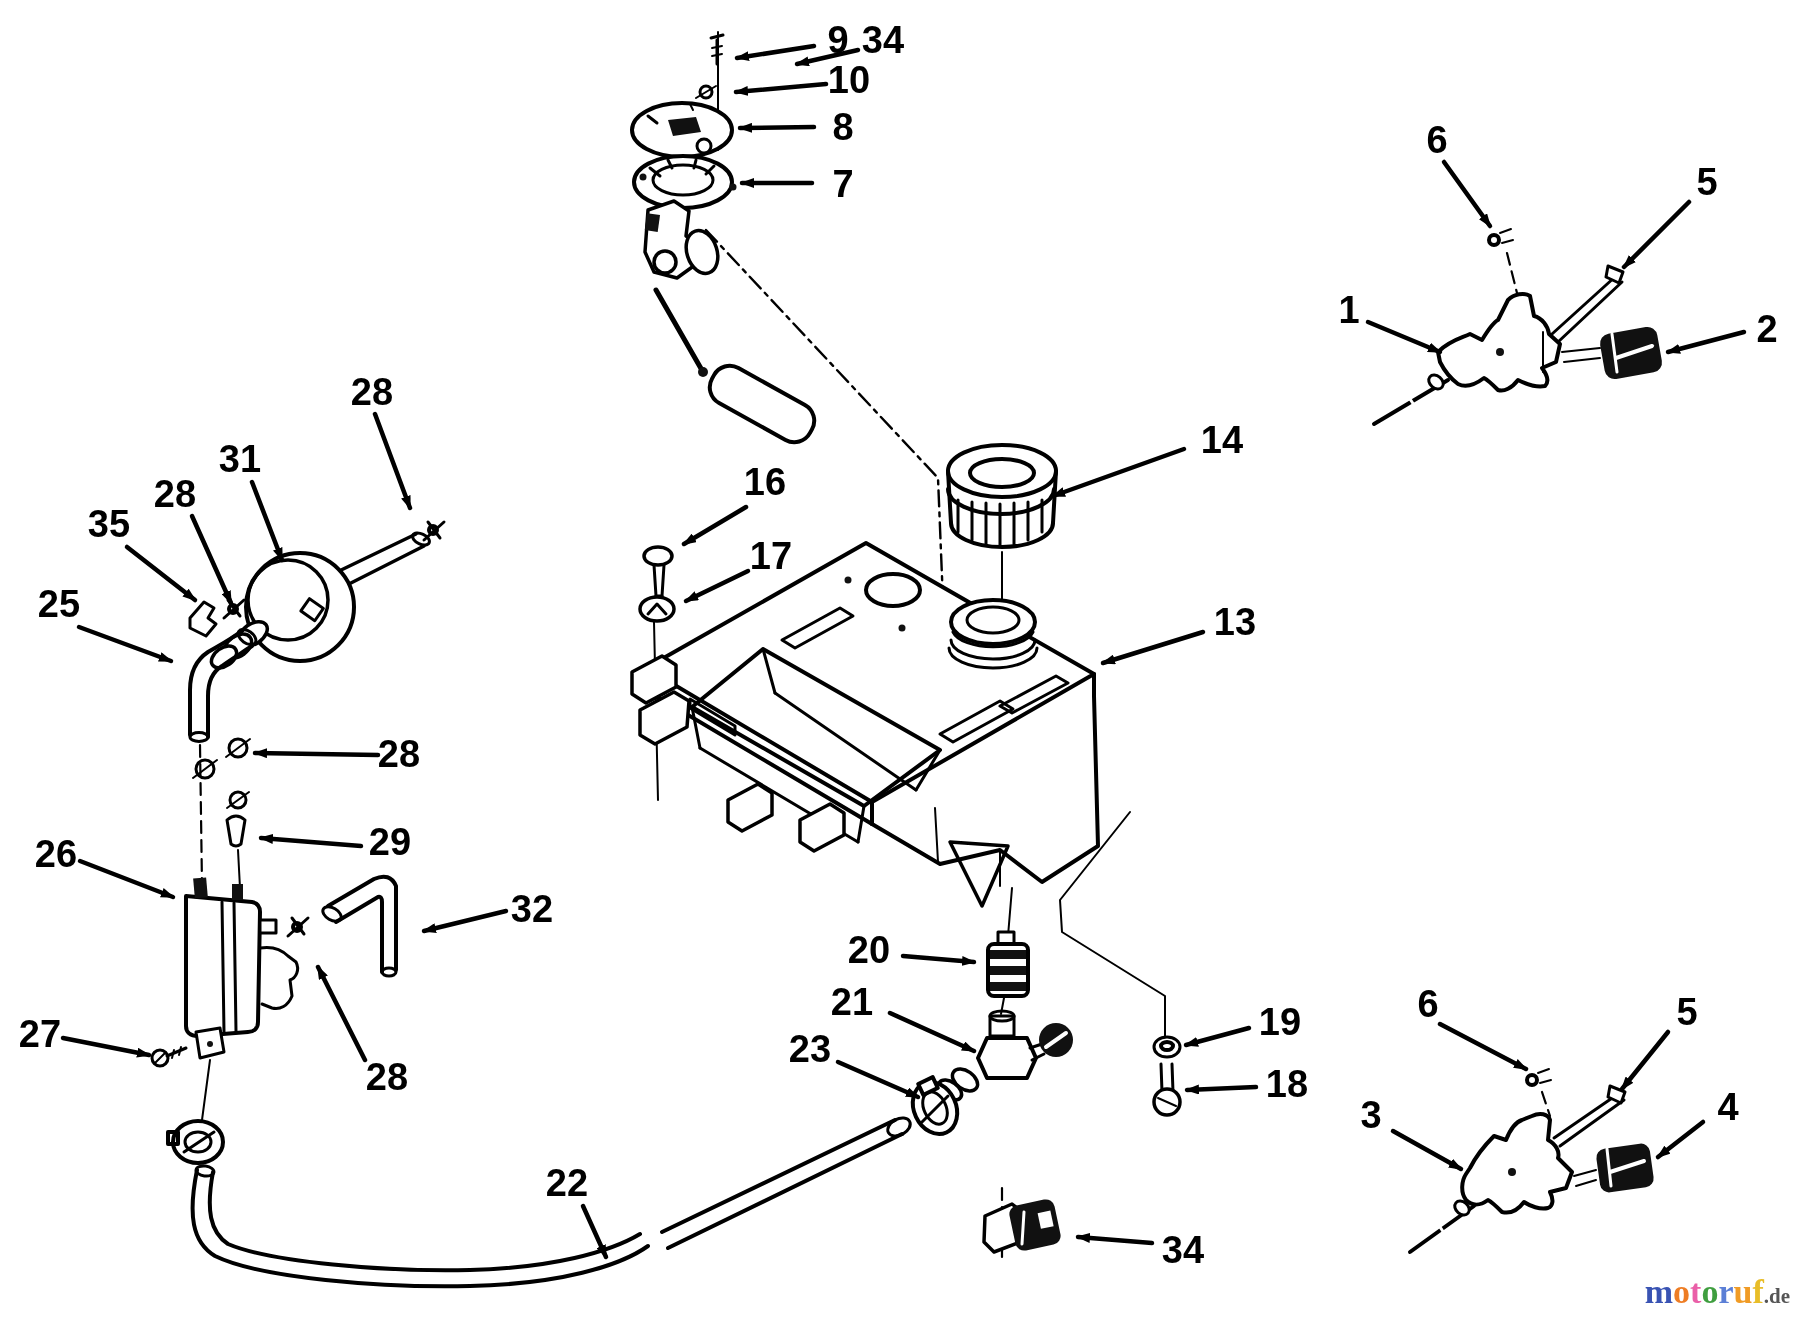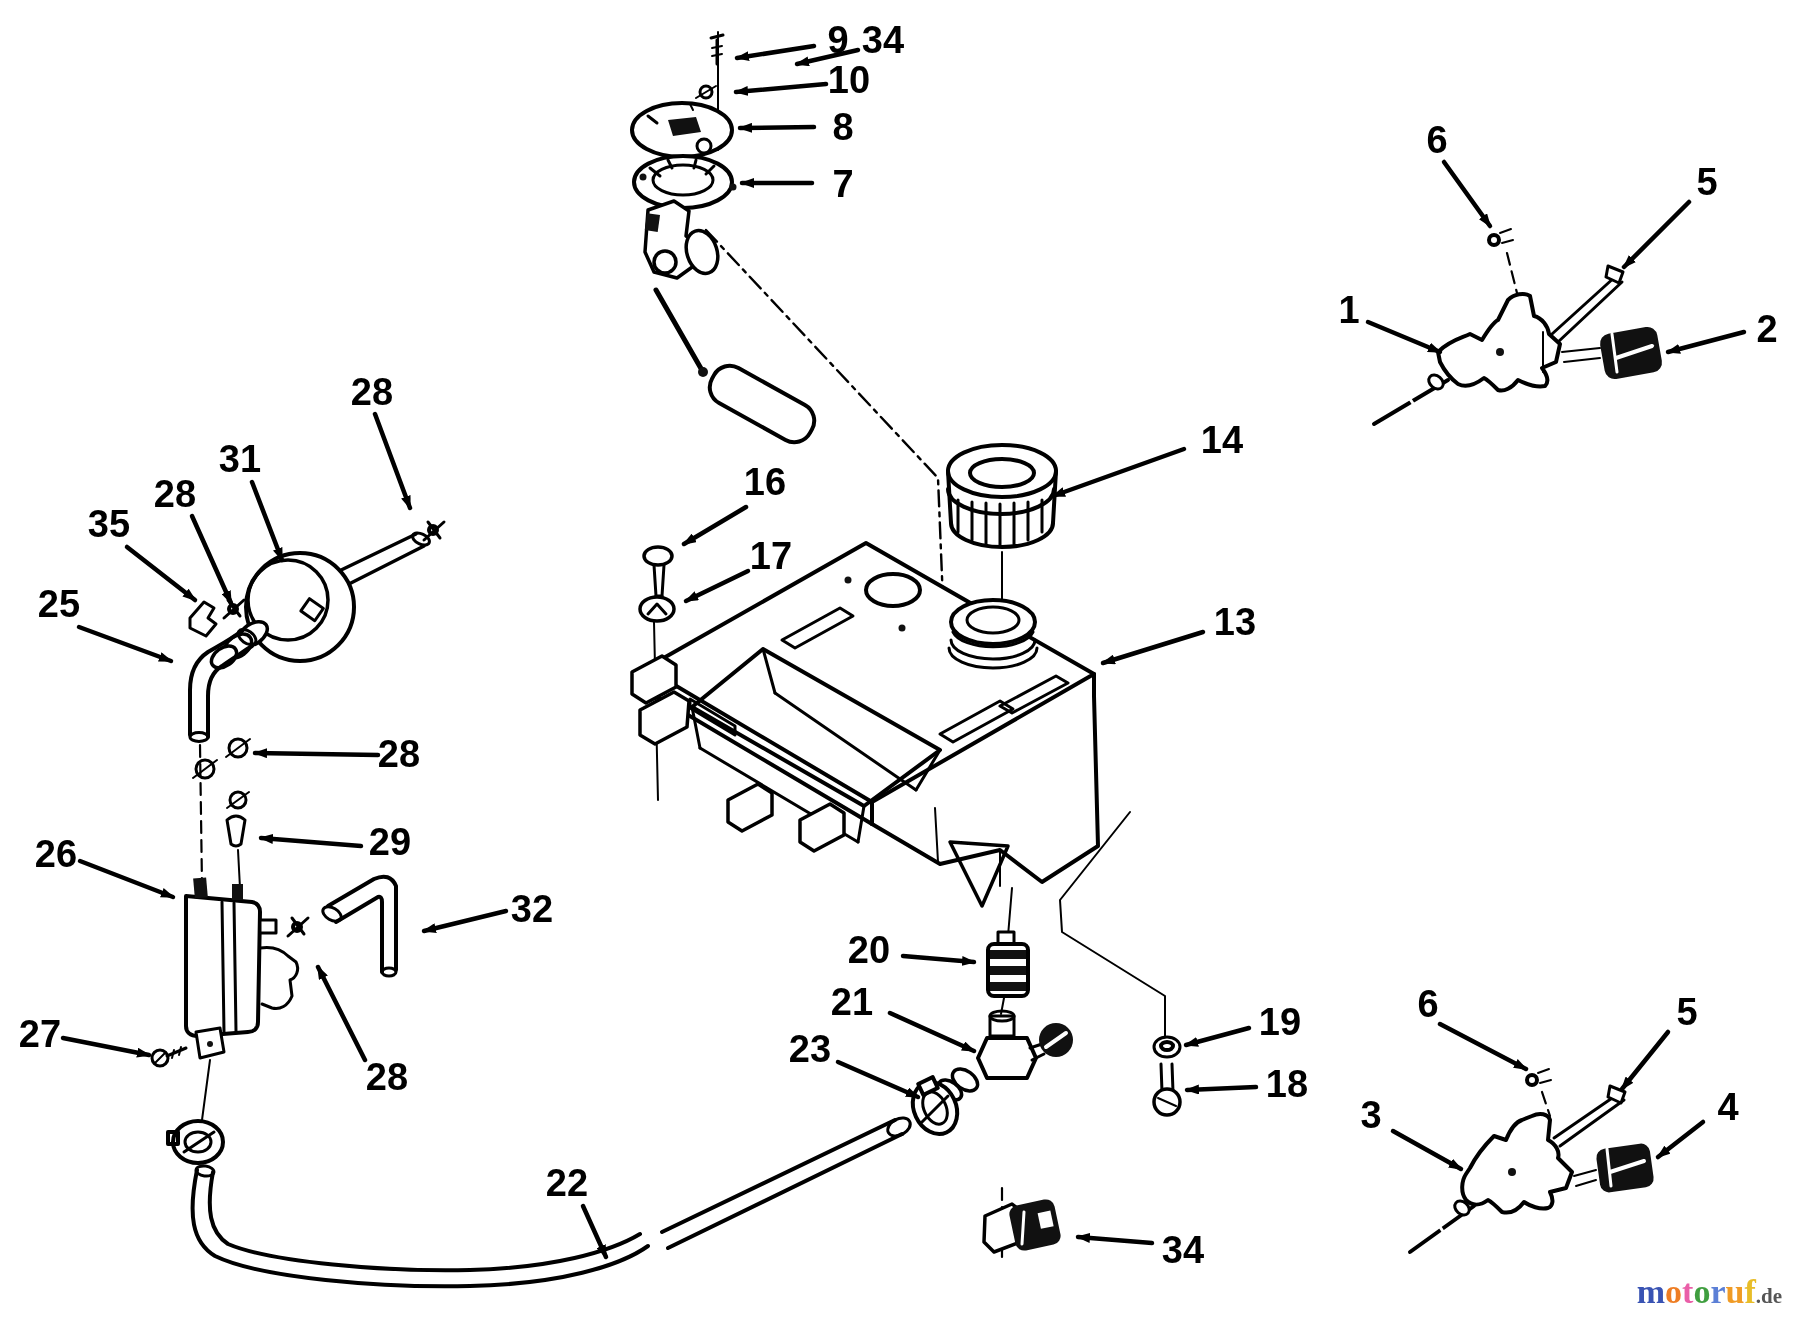--- a/index.html
+++ b/index.html
@@ -12,21 +12,21 @@
   .s35{stroke-width:3.5;}
   .s5{stroke-width:5;}
   .fw{fill:#fff;}
   .fb{fill:#111;stroke:none;}
   .wl{stroke:#fff;fill:none;}
   .arrow{stroke:#000;fill:none;stroke-width:4.5;marker-end:url(#arrowhead);}
   .thinlead{stroke:#000;fill:none;stroke-width:2;}
   .dash{stroke:#000;fill:none;stroke-width:2.4;stroke-dasharray:16 6 4 6;}
   .dash2{stroke:#000;fill:none;stroke-width:2.2;stroke-dasharray:12 7;}
   .lbl{font:bold 38px "Liberation Sans", sans-serif;fill:#000;text-anchor:middle;}
-  #logo{position:absolute;right:18px;bottom:8px;font:bold 34px "Liberation Serif", serif;letter-spacing:0px;white-space:nowrap;}
+  #logo{position:absolute;right:10px;bottom:8px;font:bold 34px "Liberation Serif", serif;letter-spacing:0px;white-space:nowrap;}
   #logo .de{font-size:21px;font-weight:bold;}
 </style>
 </head>
 <body>
 
 <svg width="1800" height="1319" viewBox="0 0 1800 1319">
   <defs>
     <marker id="arrowhead" markerWidth="14" markerHeight="10" refX="12" refY="5" orient="auto" markerUnits="userSpaceOnUse">
       <path d="M0,0 L14,5 L0,10 Z" fill="#000"></path>
     </marker>

